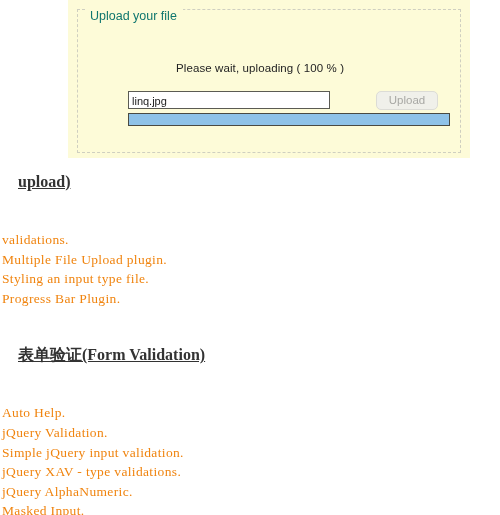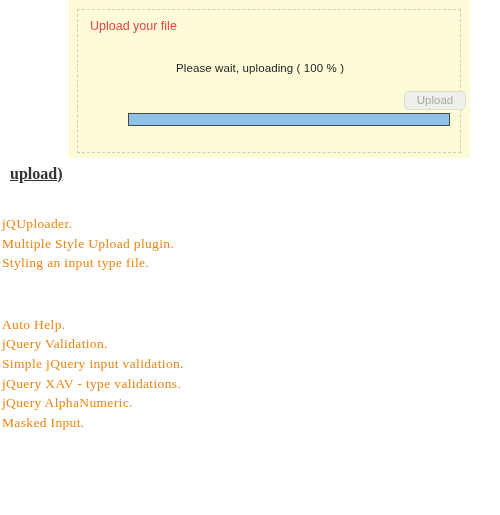--- a/index.html
+++ b/index.html
@@ -30,26 +30,26 @@
     left: 9px;
     top: 9px;
     right: 9px;
     bottom: 5px;
     border: 1px dashed #cfcfc0;
     box-sizing: border-box;
   }
   #upload-legend {
     position: absolute;
     left: 17px;
-    top: 19px;
+    top: 9px;
     background: #fdfbd8;
     padding: 0 6px 0 5px;
     font-family: "Liberation Sans", "DejaVu Sans", sans-serif;
     font-size: 12.5px;
-    color: #ef4444;
+    color: #0f766e;
     line-height: 14px;
     white-space: nowrap;
   }
   #upload-status {
     position: absolute;
     left: 62px;
     top: 62px;
     font-family: "Liberation Sans", "DejaVu Sans", sans-serif;
     font-size: 11.5px;
     color: #232323;
@@ -68,21 +68,21 @@
     background: #ffffff;
     color: #1a1a1a;
     font-family: "Liberation Sans", "DejaVu Sans", sans-serif;
     font-size: 11px;
     padding: 1px 0 0 3px;
     line-height: 15px;
     outline: none;
   }
   #upload-button {
     position: absolute;
-    left: 336px;
+    left: 308px;
     top: 91px;
     width: 62px;
     height: 19px;
     box-sizing: border-box;
     border: 1px solid #dcdcd6;
     border-radius: 5px;
     background: #f0f0ea;
     color: #a8a8a4;
     font-family: "Liberation Sans", "DejaVu Sans", sans-serif;
     font-size: 11.5px;
@@ -112,21 +112,21 @@
     left: 2px;
     top: 155px;
     width: 496px;
   }
   .section-heading {
     font-family: "Liberation Serif", "DejaVu Serif", serif;
     font-size: 16px;
     font-weight: bold;
     color: #333333;
     text-decoration: underline;
-    margin: 8px;
+    margin: 16px;
     padding: 0;
     line-height: 21px;
     display: inline-block;
     white-space: nowrap;
   }
   .link-list {
     list-style: none;
     margin: 0;
     padding: 0;
   }
@@ -141,42 +141,47 @@
   .spacer-md { height: 22px; }
   .spacer-lg { height: 20px; }
 </style>
 </head>
 <body>
 
 <div id="upload-widget">
   <div id="upload-fieldset"></div>
   <div id="upload-legend">Upload your file</div>
   <div id="upload-status">Please wait, uploading  ( 100 % )</div>
+  <input id="file-name-input" type="text" value="linq.jpg" style="">
   <button id="upload-button">Upload</button>
   <div id="progress-track">
     <div id="progress-fill" style="width: 100%; background: rgb(143, 194, 232);"></div>
   </div>
 </div>
 
 <div id="content">
 
   <div>
     <h3 class="section-heading">upload)</h3>
   </div>
 
   <div class="spacer-md"></div>
 
   <ul class="link-list" id="upload-list">
-    <li>jQUploader.</li>
-    <li>Multiple Style Upload plugin.</li>
+    <li>validations.</li>
+    <li>Multiple File Upload plugin.</li>
     <li>Styling an input type file.</li>
+    <li>Progress Bar Plugin.</li>
   </ul>
 
   <div class="spacer-lg"></div>
 
+  <div>
+    <h3 class="section-heading">表单验证(Form Validation)</h3>
+  </div>
 
   <div class="spacer-md"></div>
 
   <ul class="link-list" id="validation-list">
     <li>Auto Help.</li>
     <li>jQuery Validation.</li>
     <li>Simple jQuery input validation.</li>
     <li>jQuery XAV - type validations.</li>
     <li>jQuery AlphaNumeric.</li>
     <li>Masked Input.</li>

